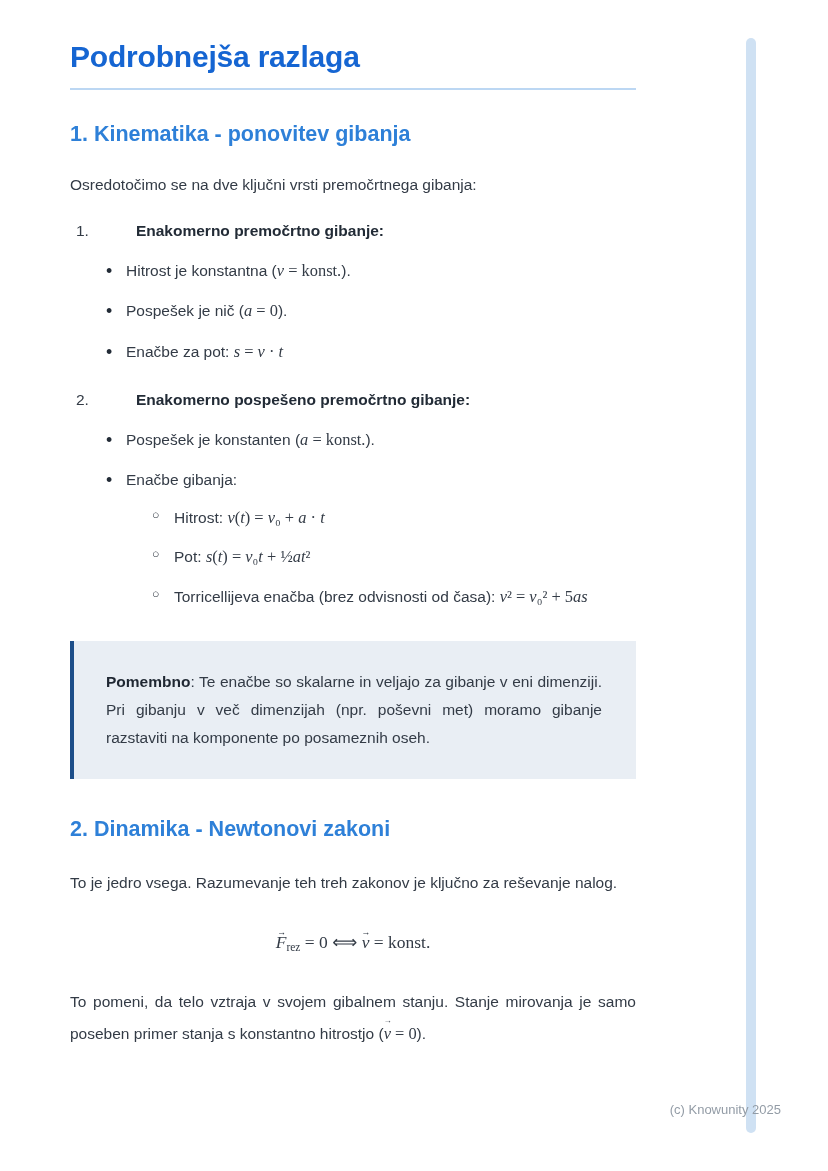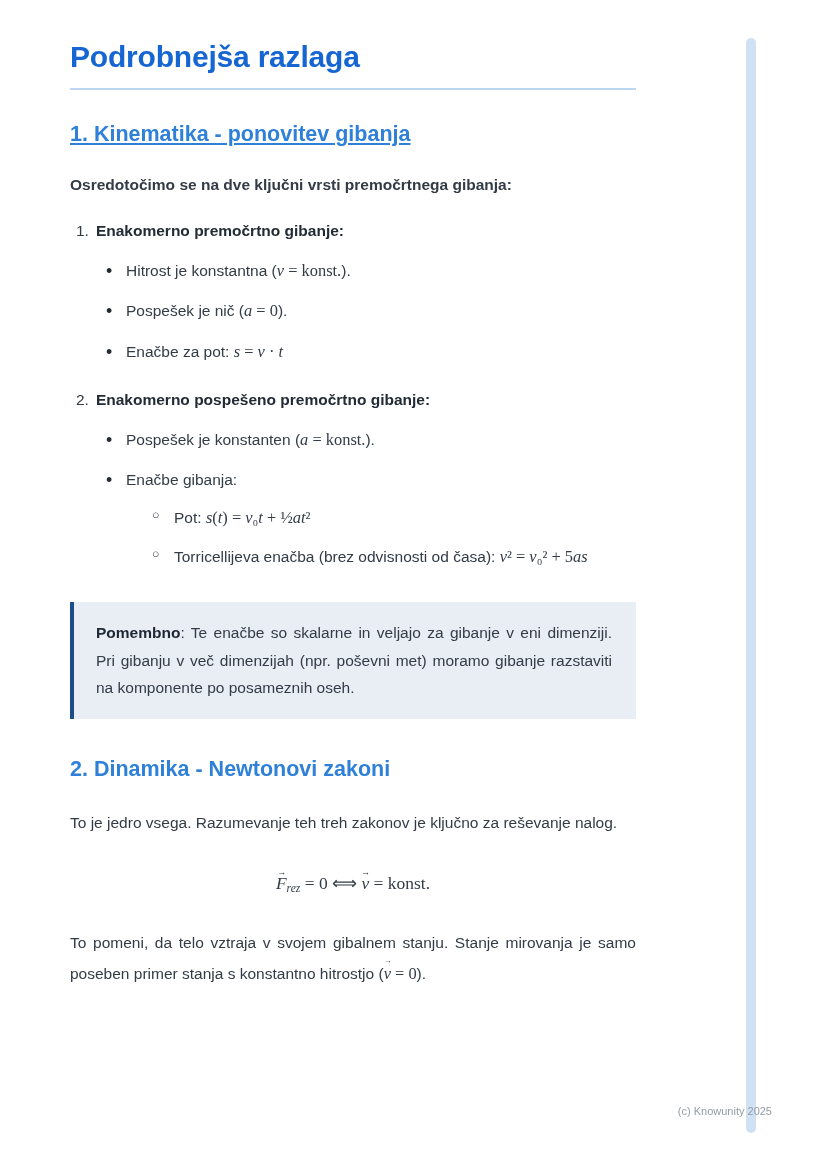--- a/index.html
+++ b/index.html
@@ -14,72 +14,72 @@
   h1.page-title {
     font-size:30px; font-weight:700; margin:0 0 14px 0;
     color:var(--c-title,#1565d2); letter-spacing:-0.2px;
   }
   .title-rule { height:2px; background:var(--c-rule,#bcd7f3); margin:0 0 32px 0; }
 
   h2.section-heading {
     font-size:21.5px; font-weight:700; color:var(--c-heading,#2e80d8);
     margin:38px 0 26px 0;
   }
-  h2.first { margin-top:12px;text-decoration:underline; }
+  h2.first { margin-top:12px; }
 
   p { font-size:15.5px; }
-  p.intro { margin:0 0 24px 0; line-height:1.6;font-weight:bold; }
+  p.intro { margin:0 0 24px 0; line-height:1.6; }
   p.para { margin:0 0 28px 0; line-height:1.95; text-align:justify; }
 
   ol.toplist { list-style:none; margin:0 0 6px 0; padding:0 0 0 6px; }
   ol.toplist > li { margin-bottom:26px; font-size:15.5px; }
   .li-head .num { margin-right:7px; }
-  .li-title { font-weight:700; color:#222b36; }
+  .li-title { font-weight:700; color:#222b36;margin-left:40px; }
 
   ul.bullets { list-style:none; margin:19px 0 0 0; padding:0 0 0 30px; }
   ul.bullets > li { position:relative; padding-left:20px; margin-bottom:16px; line-height:1.5; }
   ul.bullets > li::before { content:"\2022"; position:absolute; left:0; top:-1px; font-size:1.15em; color:#222b36; }
 
   ul.circles { list-style:none; margin:13px 0 0 0; padding:0 0 0 26px; }
   ul.circles > li { position:relative; padding-left:22px; margin-bottom:14px; line-height:1.55; }
   ul.circles > li::before { content:"\25CB"; position:absolute; left:0; top:1px; font-size:0.78em; color:#222b36; }
 
   .callout {
     margin:32px 0 0 0;
     background:var(--c-callout_bg,#e9eef4);
     border-left:4px solid var(--c-callout_border,#1d4e89);
     padding:17px 24px 17px 22px;
   }
-  .callout p { margin:0; line-height:1.8; text-align:justify; font-size:15.5px; }
+  .callout p { margin:10px; line-height:1.8; text-align:justify; font-size:15.5px; }
 
   .equation { text-align:center; font-size:16.5px; margin:34px 0 34px 0; }
 
   
   .seg-plain { }
   .seg-b  { font-weight:700; color:#1f2732; }
   .seg-i  { font-style:italic; }
   .seg-mi { font-family:"Liberation Serif", serif; font-style:italic; font-size:1.06em; }
   .seg-mr { font-family:"Liberation Serif", serif; font-size:1.06em; }
-  .seg-msub { font-family:"Liberation Serif", serif; font-style:italic; font-size:0.7em; vertical-align:-0.3em; }
+  .seg-msub { font-family:"Liberation Serif", serif; font-size:0.7em; vertical-align:-0.3em; }
   .seg-vec {
     font-family:"Liberation Serif", serif; font-style:italic; font-size:1.06em;
     position:relative; display:inline-block;
   }
   .seg-vec::after {
     content:"\2192"; position:absolute; left:55%; transform:translateX(-50%);
     top:-0.6em; font-size:0.5em; font-style:normal;
   }
 
   .scrollbar-track {
     position:absolute; left:746px; top:38px; width:10px; height:1095px;
     background:var(--c-scrollbar,#cfe1f3); border-radius:6px;
   }
   .footer-credit {
-    position:absolute; right:56px; bottom:54px;
-    font-size:11px; color:var(--c-footer,#939ca6);
+    position:absolute; right:47px; bottom:54px;
+    font-size:13px; color:var(--c-footer,#939ca6);
   }
 </style>
 </head>
 <body>
 
 <div class="scrollbar-track"></div>
 
 <div class="content">
 
   <h1 class="page-title">Podrobnejša razlaga</h1>
@@ -102,20 +102,21 @@
     </li>
     <li>
       <div class="li-head">
         <span class="num">2.</span><span class="li-title">Enakomerno pospešeno premočrtno gibanje:</span>
       </div>
       <ul class="bullets">
         <li><span><span class="seg-plain">Pospešek je konstanten (</span><span class="seg-mi">a</span><span class="seg-mr"> = konst.</span><span class="seg-plain">).</span></span></li>
         <li>
           <span>Enačbe gibanja:</span>
           <ul class="circles">
+            <li><span><span class="seg-plain">Hitrost: </span><span class="seg-mi">v</span><span class="seg-mr">(</span><span class="seg-mi">t</span><span class="seg-mr">) = </span><span class="seg-mi">v</span><span class="seg-mr">₀</span><span class="seg-mr"> + </span><span class="seg-mi">a</span><span class="seg-mr"> · </span><span class="seg-mi">t</span></span></li>
             <li><span><span class="seg-plain">Pot: </span><span class="seg-mi">s</span><span class="seg-mr">(</span><span class="seg-mi">t</span><span class="seg-mr">) = </span><span class="seg-mi">v</span><span class="seg-mr">₀</span><span class="seg-mi">t</span><span class="seg-mr"> + ½</span><span class="seg-mi">at</span><span class="seg-mr">²</span></span></li>
             <li><span><span class="seg-plain">Torricellijeva enačba (brez odvisnosti od časa): </span><span class="seg-mi">v</span><span class="seg-mr">² = </span><span class="seg-mi">v</span><span class="seg-mr">₀² + 5</span><span class="seg-mi">as</span></span></li>
           </ul>
         </li>
       </ul>
     </li>
   </ol>
 
   <div class="callout">
     <p><span class="seg-b">Pomembno</span><span class="seg-plain">: Te enačbe so skalarne in veljajo za gibanje v eni dimenziji. Pri gibanju v več dimenzijah (npr. poševni met) moramo gibanje razstaviti na komponente po posameznih oseh.</span></p>

